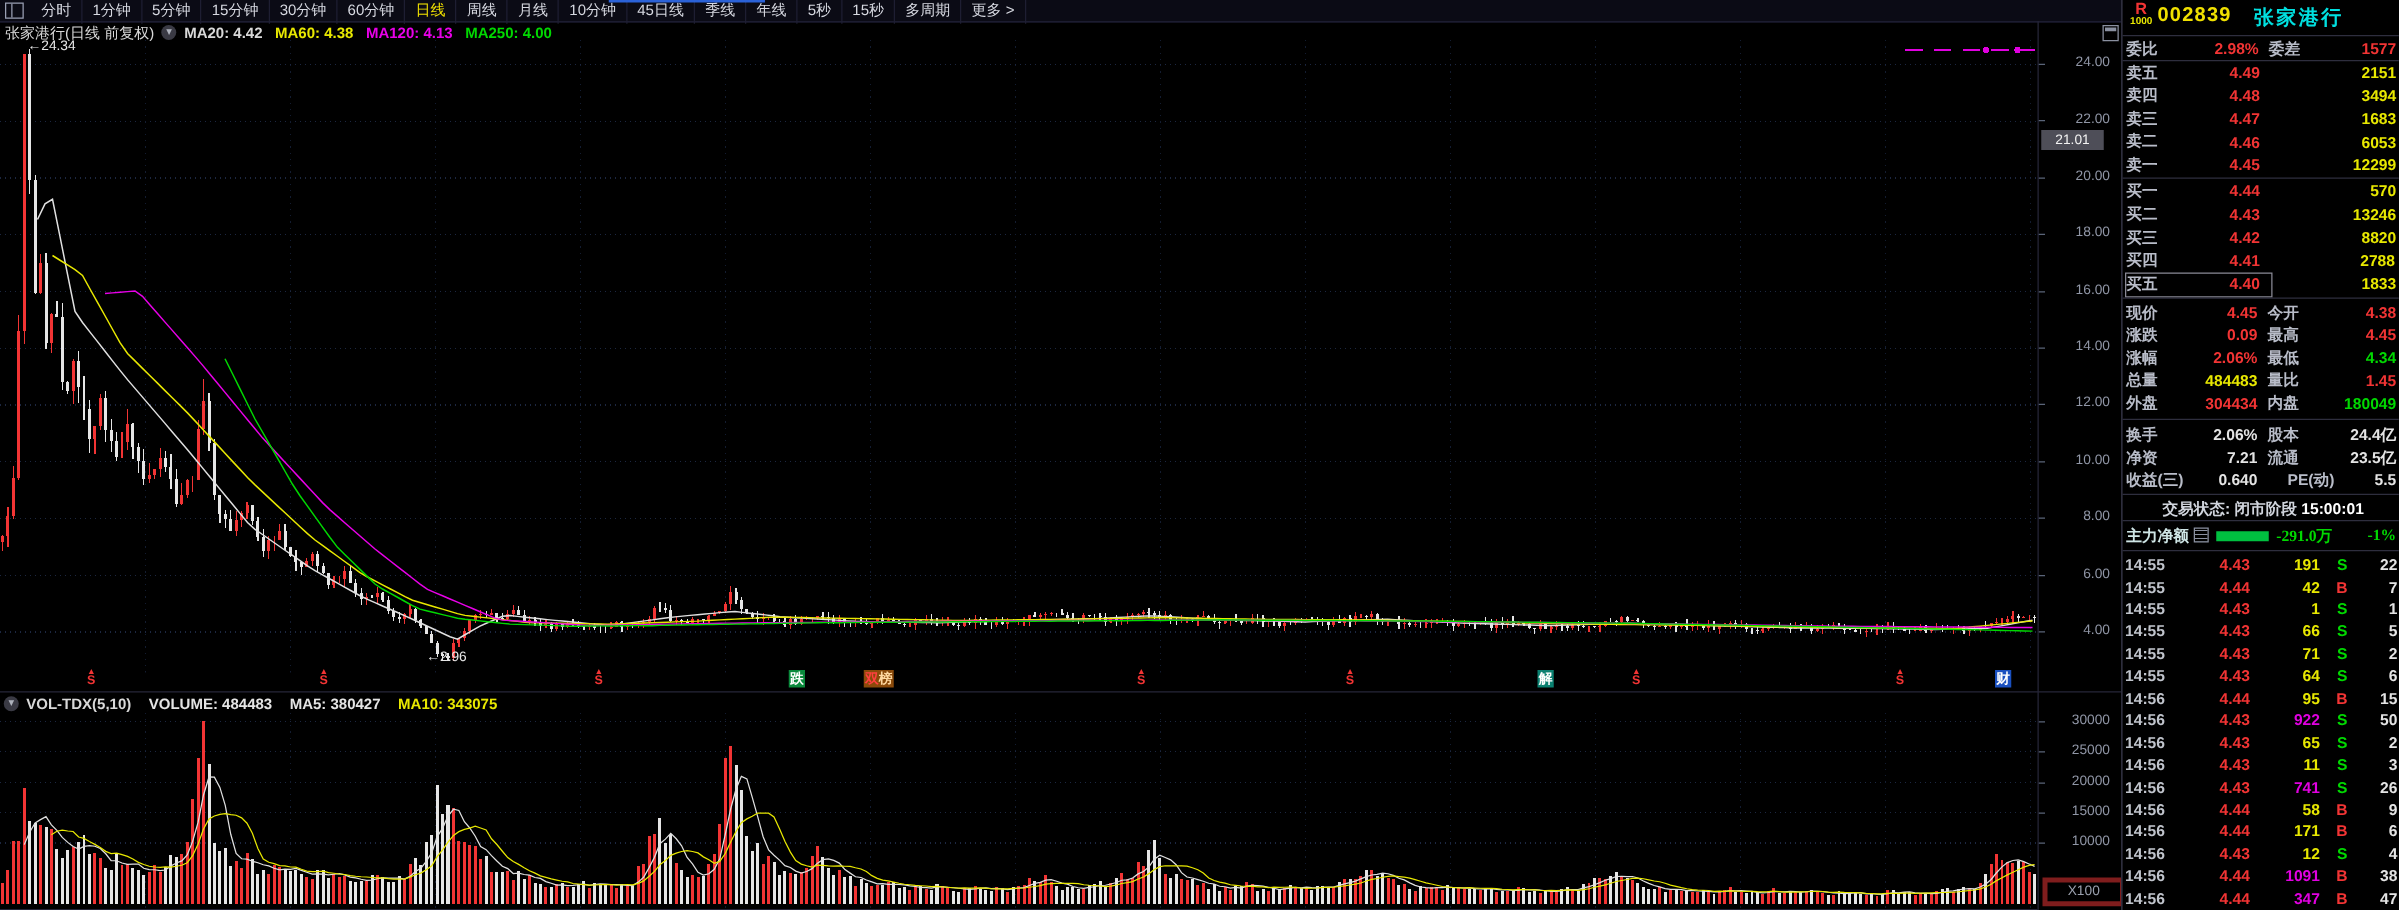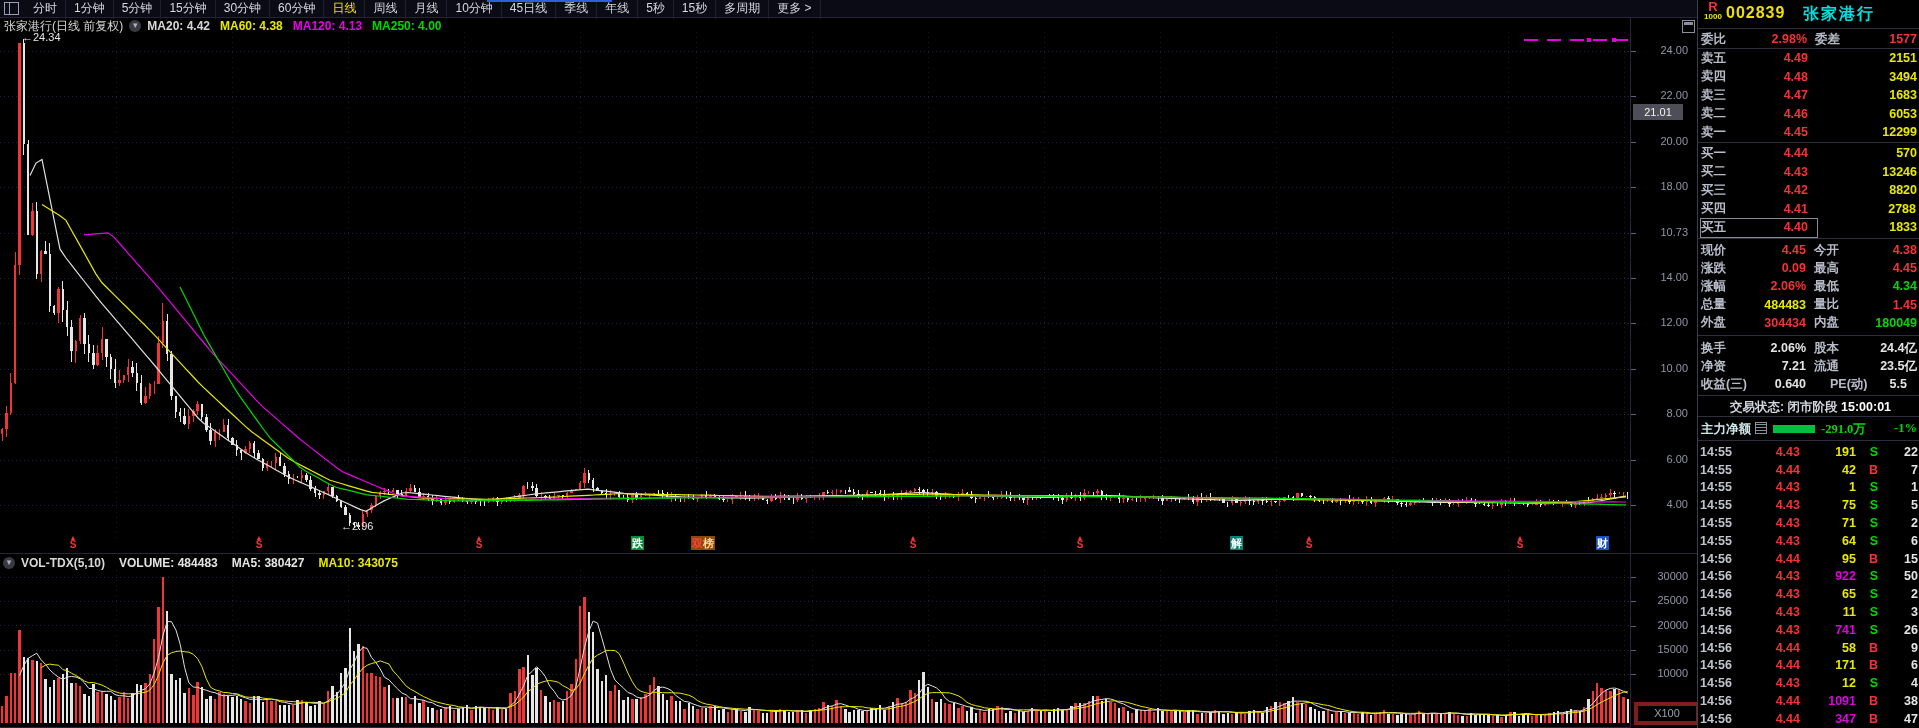--- a/index.html
+++ b/index.html
@@ -161,21 +161,21 @@
     <div id="x100">X100</div>
   <div class="ax-dash" style="top: 34px;"></div>
       <div class="ax-lab" style="top: 27px;">24.00</div>
       <div class="ax-dash" style="top: 79.4px;"></div>
       <div class="ax-lab" style="top: 72.4px;">22.00</div>
       <div class="ax-dash" style="top: 124.8px;"></div>
       <div class="ax-lab" style="top: 117.8px;">20.00</div>
       <div class="ax-dash" style="top: 170.2px;"></div>
       <div class="ax-lab" style="top: 163.2px;">18.00</div>
       <div class="ax-dash" style="top: 215.6px;"></div>
-      <div class="ax-lab" style="top: 208.6px;">10.73</div>
+      <div class="ax-lab" style="top: 208.6px;">16.00</div>
       <div class="ax-dash" style="top: 261px;"></div>
       <div class="ax-lab" style="top: 254px;">14.00</div>
       <div class="ax-dash" style="top: 306.4px;"></div>
       <div class="ax-lab" style="top: 299.4px;">12.00</div>
       <div class="ax-dash" style="top: 351.8px;"></div>
       <div class="ax-lab" style="top: 344.8px;">10.00</div>
       <div class="ax-dash" style="top: 397.2px;"></div>
       <div class="ax-lab" style="top: 390.2px;">8.00</div>
       <div class="ax-dash" style="top: 442.6px;"></div>
       <div class="ax-lab" style="top: 435.6px;">6.00</div>
@@ -304,21 +304,21 @@
       <div class="prow " style="top: 357px; grid-template-columns: 56px 52px 52px 1fr;">
         <span class="lab">净资</span>
         <span class="rt c-wht">7.21</span>
         <span class="lab" style="padding-left: 8px;">流通</span>
         <span class="rt c-wht" style="padding-right: 3px;">23.5亿</span>
       </div>
       <div class="prow " style="top: 375px; grid-template-columns: 56px 52px 52px 1fr;">
         <span class="lab">收益(三)</span>
         <span class="rt c-wht">0.640</span>
         <span class="lab" style="padding-left: 24px;">PE(动)</span>
-        <span class="rt c-wht" style="padding-right: 13px;">5.5</span>
+        <span class="rt c-wht" style="padding-right: 3px;">5.5</span>
       </div>
       <div class="hline" style="top: 395px;"></div>
       <div class="prow " style="top: 398px; grid-template-columns: 1fr; text-align: center;">
         <span style="padding-left: 3px; color: rgb(208, 212, 220);"><span>交易状态: 闭市阶段</span> <span style="color:#fff">15:00:01</span></span>
       </div>
       <div class="hline" style="top: 416px;"></div>
       <div class="prow " style="top: 419px; grid-template-columns: 1fr; height: 20px; font-family: Liberation Serif, serif;">
         <span style="padding-left: 3px; white-space: nowrap;"><span style="color:#cfe6e6">主力净额</span><span id="zl-icon"></span><span id="zl-bar"></span><span class="c-grn">-291.0万</span><span class="c-grn" style="float:right;padding-right:3px">-1%</span></span>
       </div>
       <div class="hline" style="top: 440px;"></div>
@@ -339,21 +339,21 @@
       <div class="trow" style="top: 478.6px;">
         <span class="" style="color: rgb(192, 196, 204); padding-left: 2px;">14:55</span>
         <span class="rt c-red">4.43</span>
         <span class="rt c-yel">1</span>
         <span class="rt c-grn">S</span>
         <span class="rt c-wht" style="padding-right: 2px;">1</span>
       </div>
       <div class="trow" style="top: 496.4px;">
         <span class="" style="color: rgb(192, 196, 204); padding-left: 2px;">14:55</span>
         <span class="rt c-red">4.43</span>
-        <span class="rt c-yel">75</span>
+        <span class="rt c-yel">66</span>
         <span class="rt c-grn">S</span>
         <span class="rt c-wht" style="padding-right: 2px;">5</span>
       </div>
       <div class="trow" style="top: 514.2px;">
         <span class="" style="color: rgb(192, 196, 204); padding-left: 2px;">14:55</span>
         <span class="rt c-red">4.43</span>
         <span class="rt c-yel">71</span>
         <span class="rt c-grn">S</span>
         <span class="rt c-wht" style="padding-right: 2px;">2</span>
       </div>

